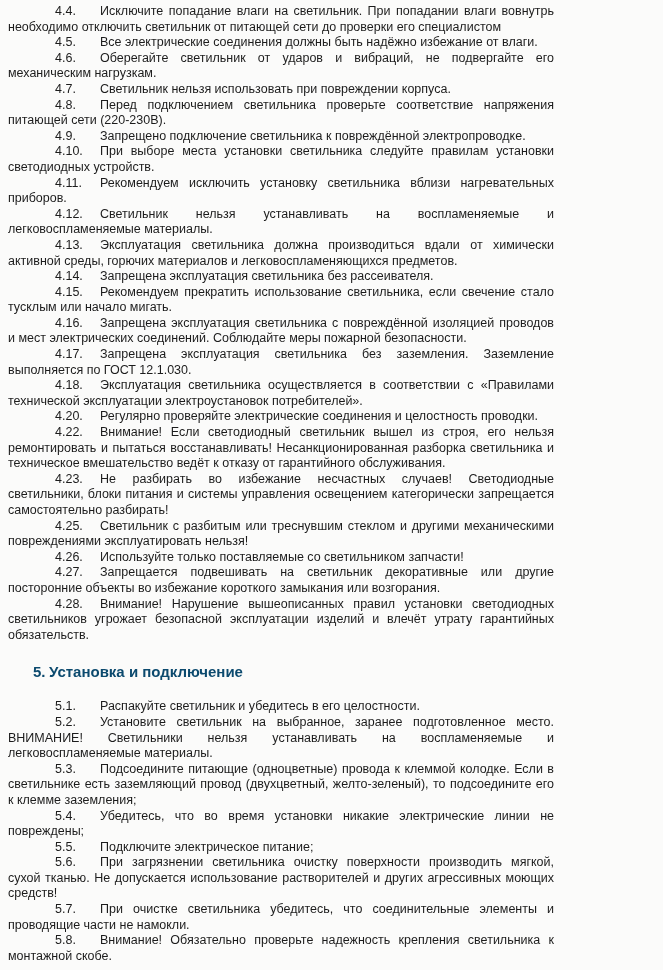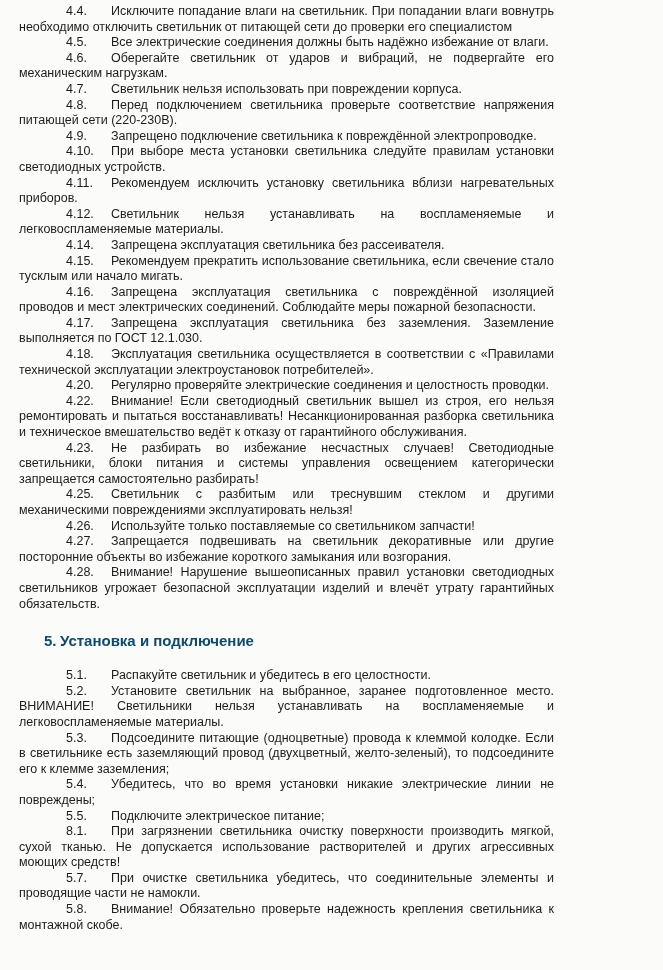--- a/index.html
+++ b/index.html
@@ -4,21 +4,21 @@
 <style>
   html, body { margin: 0; padding: 0; }
   body {
     width: 663px; height: 970px;
     background: #fbfbfa;
     overflow: hidden;
   }
   .doc {
     box-sizing: border-box;
     width: 564px; height: 970px;
-    padding: 4px 10px 0 19px;
+    padding: 4px 10px 0 8px;
     font-family: "Liberation Sans", sans-serif;
     font-size: 12.5px;
     line-height: 15.6px;
     color: #1c1c1c;
   }
   p.para {
     margin: 0;
     text-align: justify;
     text-indent: 47px;
   }
@@ -46,20 +46,21 @@
   <div>
       <p class="para"><span class="num">4.4.</span><span>Исключите попадание влаги на светильник. При попадании влаги вовнутрь необходимо отключить светильник от питающей сети до проверки его специалистом</span></p>
       <p class="para"><span class="num">4.5.</span><span>Все электрические соединения должны быть надёжно избежание от влаги.</span></p>
       <p class="para"><span class="num">4.6.</span><span>Оберегайте светильник от ударов и вибраций, не подвергайте его механическим нагрузкам.</span></p>
       <p class="para"><span class="num">4.7.</span><span>Светильник нельзя использовать при повреждении корпуса.</span></p>
       <p class="para"><span class="num">4.8.</span><span>Перед подключением светильника проверьте соответствие напряжения питающей сети (220-230В).</span></p>
       <p class="para"><span class="num">4.9.</span><span>Запрещено подключение светильника к повреждённой электропроводке.</span></p>
       <p class="para"><span class="num">4.10.</span><span>При выборе места установки светильника следуйте правилам установки светодиодных устройств.</span></p>
       <p class="para"><span class="num">4.11.</span><span>Рекомендуем исключить установку светильника вблизи нагревательных приборов.</span></p>
       <p class="para"><span class="num">4.12.</span><span>Светильник нельзя устанавливать на воспламеняемые и легковоспламеняемые материалы.</span></p>
+      <p class="para"><span class="num">4.13.</span><span>Эксплуатация светильника должна производиться вдали от химически активной среды, горючих материалов и легковоспламеняющихся предметов.</span></p>
       <p class="para"><span class="num">4.14.</span><span>Запрещена эксплуатация светильника без рассеивателя.</span></p>
       <p class="para"><span class="num">4.15.</span><span>Рекомендуем прекратить использование светильника, если свечение стало тусклым или начало мигать.</span></p>
       <p class="para"><span class="num">4.16.</span><span>Запрещена эксплуатация светильника с повреждённой изоляцией проводов и мест электрических соединений. Соблюдайте меры пожарной безопасности.</span></p>
       <p class="para"><span class="num">4.17.</span><span>Запрещена эксплуатация светильника без заземления. Заземление выполняется по ГОСТ 12.1.030.</span></p>
       <p class="para"><span class="num">4.18.</span><span>Эксплуатация светильника осуществляется в соответствии с «Правилами технической эксплуатации электроустановок потребителей».</span></p>
       <p class="para"><span class="num">4.20.</span><span>Регулярно проверяйте электрические соединения и целостность проводки.</span></p>
       <p class="para"><span class="num">4.22.</span><span>Внимание! Если светодиодный светильник вышел из строя, его нельзя ремонтировать и пытаться восстанавливать! Несанкционированная разборка светильника и техническое вмешательство ведёт к отказу от гарантийного обслуживания.</span></p>
       <p class="para"><span class="num">4.23.</span><span>Не разбирать во избежание несчастных случаев! Светодиодные светильники, блоки питания и системы управления освещением категорически запрещается самостоятельно разбирать!</span></p>
       <p class="para"><span class="num">4.25.</span><span>Светильник с разбитым или треснувшим стеклом и другими механическими повреждениями эксплуатировать нельзя!</span></p>
       <p class="para"><span class="num">4.26.</span><span>Используйте только поставляемые со светильником запчасти!</span></p>
@@ -70,17 +71,17 @@
   <h2 class="sec-heading">
     <span class="h-num">5.</span><span>Установка и подключение</span>
   </h2>
 
   <div>
       <p class="para"><span class="num">5.1.</span><span>Распакуйте светильник и убедитесь в его целостности.</span></p>
       <p class="para"><span class="num">5.2.</span><span>Установите светильник на выбранное, заранее подготовленное место. ВНИМАНИЕ! Светильники нельзя устанавливать на воспламеняемые и легковоспламеняемые материалы.</span></p>
       <p class="para"><span class="num">5.3.</span><span>Подсоедините питающие (одноцветные) провода к клеммой колодке. Если в светильнике есть заземляющий провод (двухцветный, желто-зеленый), то подсоедините его к клемме заземления;</span></p>
       <p class="para"><span class="num">5.4.</span><span>Убедитесь, что во время установки никакие электрические линии не повреждены;</span></p>
       <p class="para"><span class="num">5.5.</span><span>Подключите электрическое питание;</span></p>
-      <p class="para"><span class="num">8.1.</span><span>При загрязнении светильника очистку поверхности производить мягкой, сухой тканью. Не допускается использование растворителей и других агрессивных моющих средств!</span></p>
+      <p class="para"><span class="num">5.6.</span><span>При загрязнении светильника очистку поверхности производить мягкой, сухой тканью. Не допускается использование растворителей и других агрессивных моющих средств!</span></p>
       <p class="para"><span class="num">5.7.</span><span>При очистке светильника убедитесь, что соединительные элементы и проводящие части не намокли.</span></p>
       <p class="para"><span class="num">5.8.</span><span>Внимание! Обязательно проверьте надежность крепления светильника к монтажной скобе.</span></p>
     </div>
 </div>
 
 </body></html>

